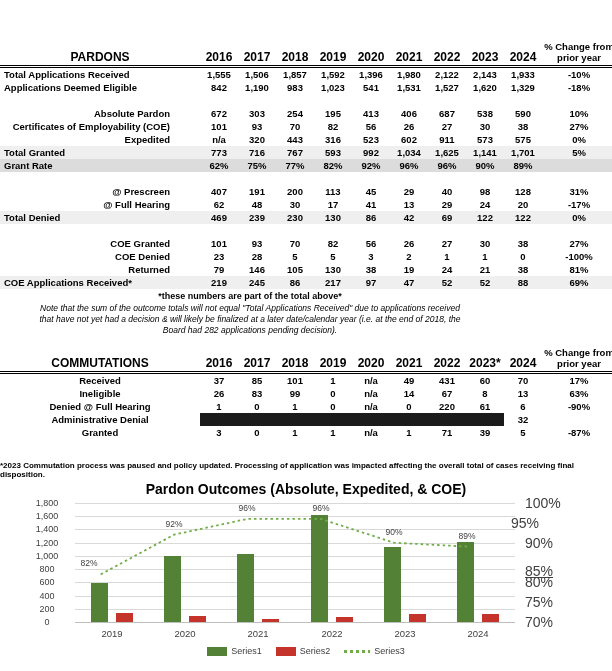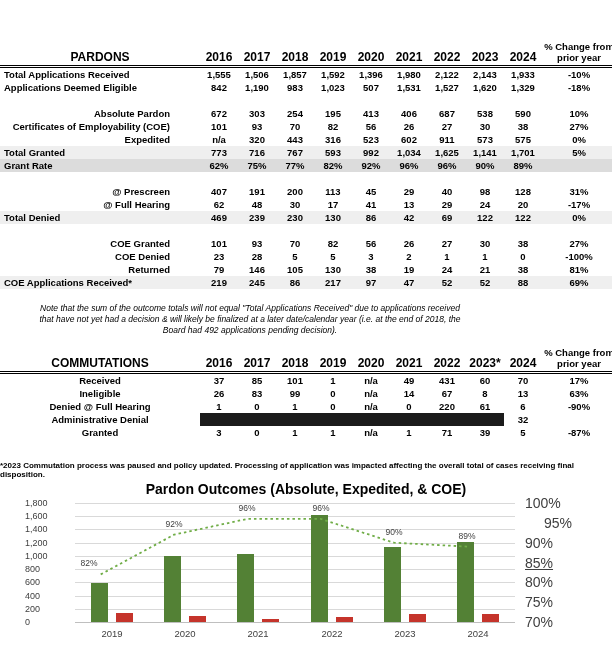--- a/index.html
+++ b/index.html
@@ -27,21 +27,21 @@
   td.blackout{background:#1b1b1b;}
 
   .note1{position:absolute;top:291px;left:0;width:500px;text-align:center;font-size:9px;font-weight:bold;}
   .note2{position:absolute;top:303px;left:0;width:500px;text-align:center;font-style:italic;font-size:8.5px;line-height:1.3;}
   .note3{position:absolute;top:461px;left:0;width:612px;text-align:left;font-size:8px;font-weight:bold;}
 
   #chart{position:absolute;top:478px;left:0;width:612px;height:193px;}
   #chart-title{position:absolute;top:3px;left:0;width:612px;text-align:center;font-size:14px;font-weight:bold;}
   .gridline{position:absolute;height:1px;background:#d9d9d9;}
   .gridline.axisline{background:#bfbfbf;}
-  .ytick{position:absolute;width:44px;text-align:left;font-size:9px;color:#404040;line-height:10px;}
+  .ytick{position:absolute;width:44px;text-align:center;font-size:9px;color:#404040;line-height:10px;}
   .ytick2{position:absolute;width:40px;text-align:left;font-size:14px;color:#404040;line-height:10px;}
   .xtick{position:absolute;width:44px;text-align:center;font-size:9.5px;color:#404040;line-height:11px;}
   .bar{position:absolute;}
   .ptlabel{position:absolute;width:30px;text-align:center;font-size:8.5px;color:#404040;line-height:9px;}
   #chart-legend{position:absolute;top:168px;left:0;width:612px;display:flex;justify-content:center;gap:14px;align-items:center;}
   .lg-item{display:flex;align-items:center;gap:4px;font-size:9px;color:#404040;}
   .sw-bar{display:inline-block;width:20px;height:9px;}
   .sw-line{display:inline-block;width:26px;height:3px;}
   svg.lineplot{position:absolute;left:0;top:0;pointer-events:none;}
 </style>
@@ -92,21 +92,21 @@
           <td class="val">2,143</td>
           <td class="val">1,933</td>
           <td class="pct">-10%</td>
         </tr>
         <tr class="total">
           <td class="lbl">Applications Deemed Eligible</td>
           <td class="val">842</td>
           <td class="val">1,190</td>
           <td class="val">983</td>
           <td class="val">1,023</td>
-          <td class="val">507</td>
+          <td class="val">541</td>
           <td class="val">1,531</td>
           <td class="val">1,527</td>
           <td class="val">1,620</td>
           <td class="val">1,329</td>
           <td class="pct">-18%</td>
         </tr>
         <tr class="spacer">
           <td colspan="11"></td>
         </tr>
         <tr class="sub">
@@ -267,24 +267,25 @@
           <td class="val">97</td>
           <td class="val">47</td>
           <td class="val">52</td>
           <td class="val">52</td>
           <td class="val">88</td>
           <td class="pct">69%</td>
         </tr>
       </tbody>
     </table>
 
+  <div class="note1">*these numbers are part of the total above*</div>
   <div class="note2" id="pardons-note">
       <div>Note that the sum of the outcome totals will not equal "Total Applications Received" due to applications received</div>
       <div>that have not yet had a decision &amp; will likely be finalized at a later date/calendar year (i.e. at the end of 2018, the</div>
-      <div>Board had 492 applications pending decision).</div>
+      <div>Board had 282 applications pending decision).</div>
     </div>
 
   <table class="stats" id="commutations-table">
     <colgroup>
         <col class="c-lbl">
         <col class="c-yr">
         <col class="c-yr">
         <col class="c-yr">
         <col class="c-yr">
         <col class="c-yr">
@@ -392,23 +393,23 @@
         <div class="ytick" style="left: 25px; top: 60px; width: 44px; position: absolute;">1,200</div>
         <div class="gridline" style="left: 75px; top: 51px; width: 440px; position: absolute;"></div>
         <div class="ytick" style="left: 25px; top: 46px; width: 44px; position: absolute;">1,400</div>
         <div class="gridline" style="left: 75px; top: 38px; width: 440px; position: absolute;"></div>
         <div class="ytick" style="left: 25px; top: 33px; width: 44px; position: absolute;">1,600</div>
         <div class="gridline" style="left: 75px; top: 25px; width: 440px; position: absolute;"></div>
         <div class="ytick" style="left: 25px; top: 20px; width: 44px; position: absolute;">1,800</div>
         <div class="ytick2" style="left: 525px; top: 139px; width: 40px; position: absolute;">70%</div>
         <div class="ytick2" style="left: 525px; top: 119px; width: 40px; position: absolute;">75%</div>
         <div class="ytick2" style="left: 525px; top: 99px; width: 40px; position: absolute;">80%</div>
-        <div class="ytick2" style="left: 525px; top: 80px; width: 40px; position: absolute; text-decoration: underline;">85%</div>
+        <div class="ytick2" style="left: 525px; top: 88px; width: 40px; position: absolute; text-decoration: underline;">85%</div>
         <div class="ytick2" style="left: 525px; top: 60px; width: 40px; position: absolute;">90%</div>
-        <div class="ytick2" style="left: 544px; top: 40px; width: 40px; position: absolute;">95%</div>
+        <div class="ytick2" style="left: 511px; top: 40px; width: 40px; position: absolute;">95%</div>
         <div class="ytick2" style="left: 525px; top: 20px; width: 40px; position: absolute;">100%</div>
         <div class="xtick" style="left: 90px; top: 150px; width: 44px; position: absolute;">2019</div>
         <div class="xtick" style="left: 163px; top: 150px; width: 44px; position: absolute;">2020</div>
         <div class="xtick" style="left: 236px; top: 150px; width: 44px; position: absolute;">2021</div>
         <div class="xtick" style="left: 310px; top: 150px; width: 44px; position: absolute;">2022</div>
         <div class="xtick" style="left: 383px; top: 150px; width: 44px; position: absolute;">2023</div>
         <div class="xtick" style="left: 456px; top: 150px; width: 44px; position: absolute;">2024</div>
         <div class="bar" style="background: rgb(83, 129, 53); left: 91px; top: 105px; width: 17px; height: 39px; position: absolute;"></div>
         <div class="bar" style="background: rgb(83, 129, 53); left: 164px; top: 78px; width: 17px; height: 66px; position: absolute;"></div>
         <div class="bar" style="background: rgb(83, 129, 53); left: 237px; top: 76px; width: 17px; height: 68px; position: absolute;"></div>
@@ -424,14 +425,28 @@
         <svg width="612" height="193" class="lineplot">
           <polyline points="100.7,96.4 174.0,56.7 247.3,40.9 320.7,40.9 394.0,64.7 467.3,68.6" fill="none" stroke="#70AD47" stroke-width="1.8" stroke-dasharray="2.5 3"></polyline>
         </svg>
         <div class="ptlabel" style="left: 74px; top: 81px; width: 30px; position: absolute;">82%</div>
         <div class="ptlabel" style="left: 159px; top: 42px; width: 30px; position: absolute;">92%</div>
         <div class="ptlabel" style="left: 232px; top: 26px; width: 30px; position: absolute;">96%</div>
         <div class="ptlabel" style="left: 306px; top: 26px; width: 30px; position: absolute;">96%</div>
         <div class="ptlabel" style="left: 379px; top: 50px; width: 30px; position: absolute;">90%</div>
         <div class="ptlabel" style="left: 452px; top: 54px; width: 30px; position: absolute;">89%</div>
       </div>
+    <div id="chart-legend">
+        <div class="lg-item">
+          <span class="sw-bar" style="background: rgb(83, 129, 53);"></span>
+          <span>Series1</span>
+        </div>
+        <div class="lg-item">
+          <span class="sw-bar" style="background: rgb(197, 52, 43);"></span>
+          <span>Series2</span>
+        </div>
+        <div class="lg-item">
+          <span class="sw-line" style="background: repeating-linear-gradient(90deg, rgb(112, 173, 71) 0px, rgb(112, 173, 71) 3px, transparent 3px, transparent 6px);"></span>
+          <span>Series3</span>
+        </div>
+      </div>
   </div>
 </div>
 
 </body></html>

